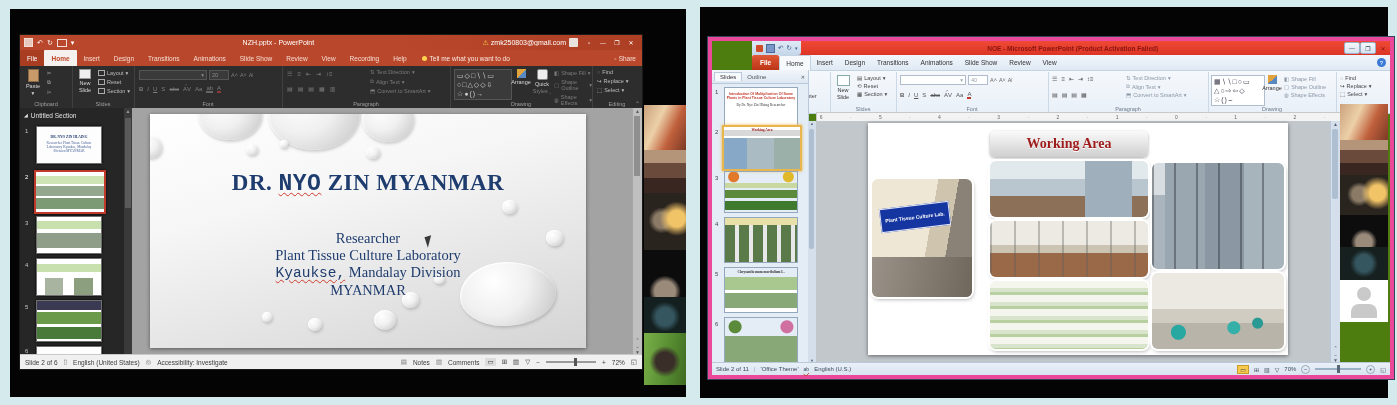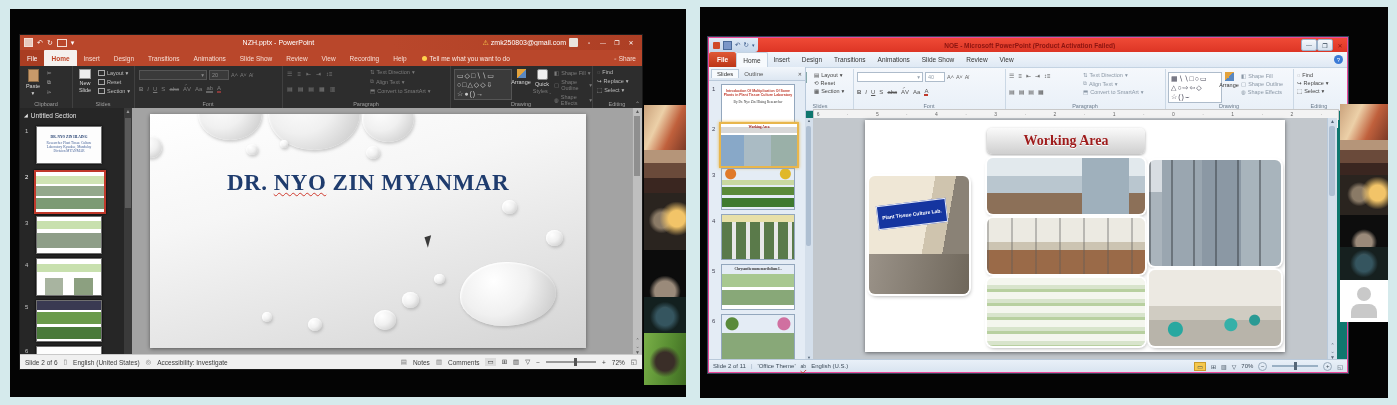--- a/index.html
+++ b/index.html
@@ -26,24 +26,24 @@
   .l-status{height:14px;background:#f0f0f0;color:#3c3c3c;font-size:6.5px;border-top:1px solid #c9c9c9;}
   .l-side{position:absolute;background:#262626;color:#e4e4e4;}
   .thumbL{position:absolute;background:#fdfdfd;border:1px solid #6f6f6f;box-shadow:0 0 2px #000;}
   .thumbL.sel{border:2px solid #c0392b;}
   .tnum{position:absolute;font-size:6px;color:#c2c2c2;}
   .l-canvas{position:absolute;background:#a3a3a3;}
   .slideL{position:absolute;background:linear-gradient(165deg,#ffffff 0%,#f6f6f6 35%,#e4e4e4 70%,#d4d4d4 100%);box-shadow:0 1px 4px rgba(0,0,0,.45);overflow:hidden;}
   .drop{position:absolute;border-radius:50%;background:radial-gradient(circle at 35% 30%,#ffffff 0%,#f0f0f0 45%,#d2d2d2 80%,#c2c2c2 100%);box-shadow:1px 2px 3px rgba(120,120,120,.35), inset 1px 1px 2px #fff;}
   .slideL-title{position:absolute;width:100%;text-align:center;font-family:"Liberation Serif",serif;font-weight:bold;font-size:23px;color:#1f3c6e;letter-spacing:.5px;}
   .slideL-lines{position:absolute;width:100%;text-align:center;font-family:"Liberation Serif",serif;font-size:14.5px;line-height:17px;color:#1f3c6e;}
-  .sp-err{text-decoration:underline;text-decoration-style:wavy;text-decoration-color:#cf3a2e;text-decoration-thickness:1px;text-underline-offset:2px;}
+  .sp-err{text-decoration:underline;text-decoration-style:wavy;text-decoration-color:#cf3a2e;text-decoration-thickness:1px;text-underline-offset:2px;font-family:Liberation Mono, monospace;}
   .scrollv{position:absolute;width:9px;background:#bfbfbf;border-left:1px solid #a5a5a5;color:#5a5a5a;font-size:5px;text-align:center;}
   
-  .rw{position:absolute;background:#0f766e;border:1px solid #ec4899;box-shadow:0 0 0 1px #35465c;}
+  .rw{position:absolute;background:#4d7c0f;border:4px solid #ec4899;box-shadow:0 0 0 1px #35465c;padding-left:40px;}
   .r-title{height:14px;background:linear-gradient(#ef4a36,#dd3525);color:#8a1410;font-size:6.5px;}
   .r-menu{height:15px;background:linear-gradient(#f2f6fb,#dfe9f4);color:#333;font-size:6.5px;border-bottom:1px solid #c4d3e2;}
   .r-tab{padding:0 6px;height:15px;display:flex;align-items:center;}
   .r-tab.file{background:linear-gradient(#e05a37,#bb3517);color:#fff;font-weight:bold;border-radius:2px 2px 0 0;padding:0 8px;}
   .r-tab.sel{background:#f7fafd;border:1px solid #c4d3e2;border-bottom:none;border-radius:2px 2px 0 0;}
   .r-ribbon{height:42px;background:linear-gradient(#f5f8fc,#e9f0f8);color:#333;font-size:5.5px;position:relative;border-bottom:1px solid #c0cfdf;}
   .r-grp{position:absolute;top:1px;bottom:1px;border-right:1px solid #cbd8e5;}
   .r-grplabel{position:absolute;bottom:0;left:0;right:0;text-align:center;color:#6b7b8c;font-size:5.5px;}
   .r-big{display:flex;flex-direction:column;align-items:center;font-size:5.5px;color:#333;gap:1px;}
   .r-small{font-size:5.5px;color:#444;display:flex;align-items:center;gap:2px;}
@@ -270,20 +270,26 @@
         <div class="drop" style="left:396px;top:116px;width:17px;height:16px;"></div>
         <div class="drop" style="left:310px;top:148px;width:96px;height:64px;border-radius:48% 52% 55% 45%/55% 48% 52% 45%;"></div>
         <div class="drop" style="left:284px;top:160px;width:11px;height:10px;"></div>
         <div class="drop" style="left:252px;top:178px;width:17px;height:16px;"></div>
         <div class="drop" style="left:224px;top:196px;width:22px;height:20px;"></div>
         <div class="drop" style="left:158px;top:204px;width:14px;height:13px;"></div>
         <div class="drop" style="left:112px;top:198px;width:10px;height:10px;"></div>
         <div class="slideL-title" style="top:56px;">
           <span>DR. </span><span class="sp-err">NYO</span><span> ZIN MYANMAR</span>
         </div>
+        <div class="slideL-lines" style="top:116px;">
+          <div>Researcher</div>
+          <div>Plant Tissue Culture Laboratory</div>
+          <div><span class="sp-err">Kyaukse,</span><span> Mandalay Division</span></div>
+          <div>MYANMAR</div>
+        </div>
         <div class="csr" style="left:276px;top:122px;"></div>
       </div>
       <div class="scrollv" style="right:0;top:0;bottom:0;">▲<div style="position:absolute;top:8px;left:1px;width:6px;height:60px;background:#8f8f8f;"></div><div style="position:absolute;bottom:0;left:0;right:0;">⌃<br>⌄<br>▼</div></div>
     </div>
 
     <div class="l-status flexr" style="position:absolute;left:0;right:0;bottom:0;padding:0 5px;gap:6px;">
       <span>Slide 2 of 6</span>
       <span style="color:#777;">▯</span>
       <span>English (United States)</span>
       <span style="color:#777;">◎</span>

